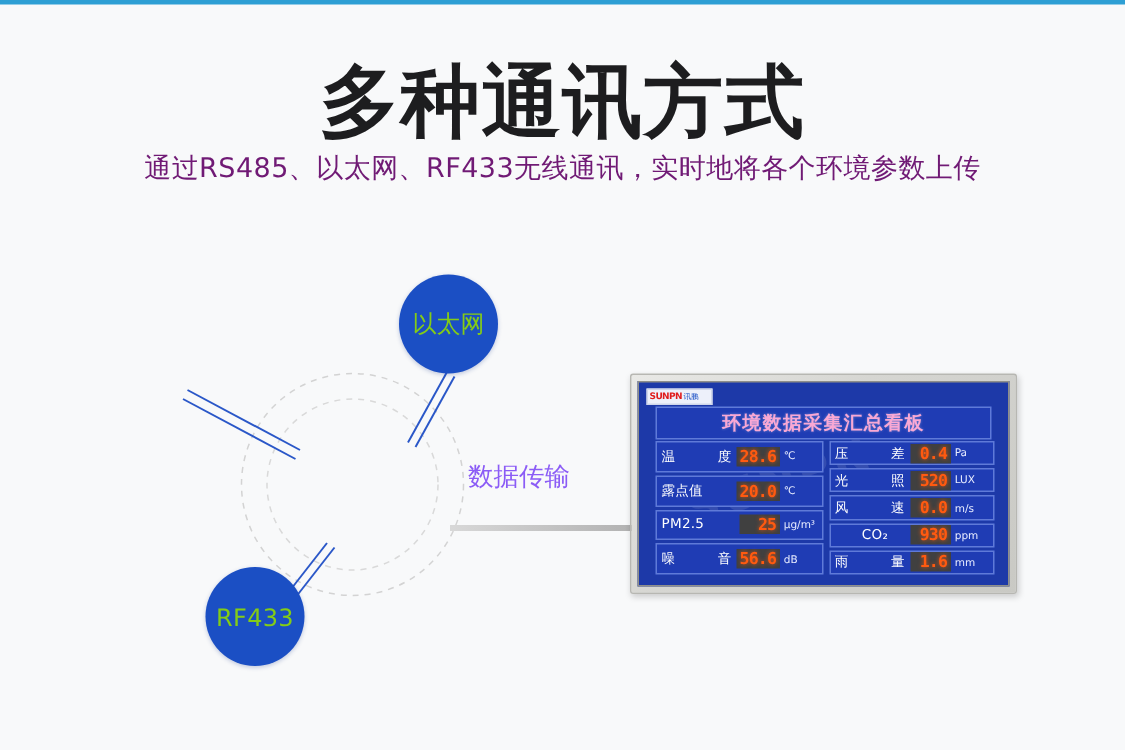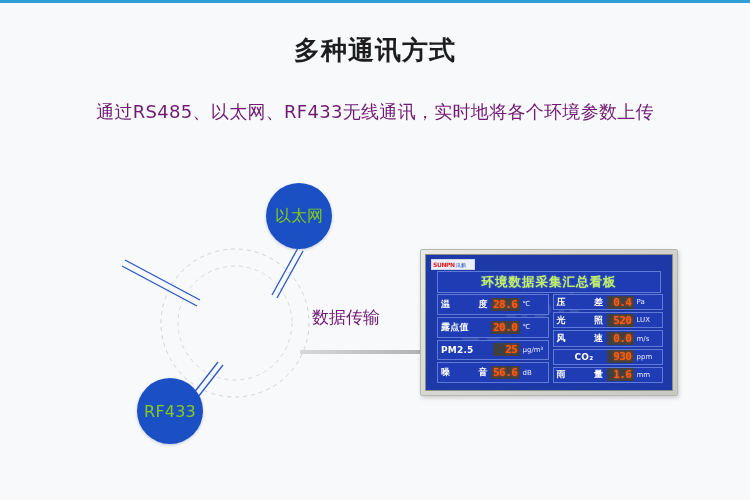--- a/index.html
+++ b/index.html
@@ -9,21 +9,21 @@
     font-family:"Liberation Sans","DejaVu Sans",sans-serif;
     overflow:hidden;
     position:relative;
   }
   #page{position:relative;width:750px;height:500px;overflow:hidden;background:#f8f9fa;}
 
   .topbar{position:absolute;left:0;top:0;width:750px;height:3px;background:#2e9fd4;}
 
   .headline{
     position:absolute;left:0;top:33px;width:750px;text-align:center;
-    font-size:26px;font-weight:bold;color:#1d1d1f;letter-spacing:1px;
+    font-size:53px;font-weight:bold;color:#1d1d1f;letter-spacing:1px;
     font-family:"DejaVu Sans","Liberation Sans",sans-serif;
   }
   .subhead{
     position:absolute;left:0;top:100px;width:750px;text-align:center;
     font-size:18px;color:#701a75;letter-spacing:.3px;
     font-family:"DejaVu Sans","Liberation Sans",sans-serif;
   }
 
   
   .diagram{position:absolute;left:40px;top:160px;width:400px;height:300px;}
@@ -38,21 +38,21 @@
   }
   .node-rs485{left:27px;top:73px;width:66px;height:66px;font-size:16px;letter-spacing:.2px;}
   .node-eth{left:226px;top:23px;width:66px;height:66px;font-size:16px;}
   .node-rf433{left:97px;top:218px;width:66px;height:66px;font-size:16px;letter-spacing:.2px;}
   .node-center{
     left:152px;top:120px;width:86px;height:86px;font-size:16px;
     background:#1b4fc4;
   }
 
   .transfer-label{
-    position:absolute;left:312px;top:306px;font-size:17px;color:#701a75;
+    position:absolute;left:312px;top:306px;font-size:17px;color:#8b5cf6;
     font-family:"DejaVu Sans","Liberation Sans",sans-serif;white-space:nowrap;text-align:right;
   }
   .arrow-wrap{position:absolute;left:300px;top:345px;width:190px;height:14px;}
 
   
   .board-outer{
     position:absolute;left:420px;top:249px;width:258px;height:147px;
     background:linear-gradient(135deg,#e9e9e6 0%,#d6d6d2 40%,#c9c9c4 100%);
     border:1px solid #b7b7b2;
     border-radius:2px;
@@ -71,35 +71,35 @@
     background:#edf0fa;border:1px solid #cfd6ea;
     display:flex;align-items:center;overflow:hidden;
   }
   .logo-red{font-size:6px;color:#e01b1b;font-weight:bold;padding-left:1px;letter-spacing:-.4px;font-family:"DejaVu Sans",sans-serif;}
   .logo-blue{font-size:5px;color:#1b4fc4;padding-left:1px;font-family:"DejaVu Sans",sans-serif;}
 
   .board-title{
     position:absolute;left:11px;top:16px;right:11px;height:20px;
     background:#1f3cb4;border:1px solid #5f7ad8;
     display:flex;align-items:center;justify-content:center;
-    color:#bef264;font-size:12.5px;font-weight:bold;letter-spacing:1px;
+    color:#f9a8d4;font-size:12.5px;font-weight:bold;letter-spacing:1px;
     font-family:"DejaVu Sans","Liberation Sans",sans-serif;
     text-shadow:0 0 2px rgba(255,255,255,.35);
   }
   .grid{
     position:absolute;left:11px;top:39px;right:11px;bottom:7px;
     display:flex;gap:4px;
   }
   .col{flex:1;display:flex;flex-direction:column;gap:2px;}
   .row{
     flex:1;background:#1f3cb4;border:1px solid #5f7ad8;
     display:flex;align-items:center;padding:0 3px;box-sizing:border-box;
   }
   .r-label{
-    color:#ffffff;font-size:9px;font-weight:bold;
+    color:#ffffff;font-size:9px;font-weight:normal;
     font-family:"DejaVu Sans","Liberation Sans",sans-serif;
     white-space:nowrap;flex:0 0 auto;
   }
   .r-label.wide{letter-spacing:3.5px;}
   .r-label.narrow{letter-spacing:.2px;}
   .r-spacer{flex:1 1 auto;}
   .led{
     background:#404040;color:#ff5a10;
     font-family:"DejaVu Sans Mono","Liberation Mono",monospace;
     font-size:11px;font-weight:bold;letter-spacing:-.5px;

